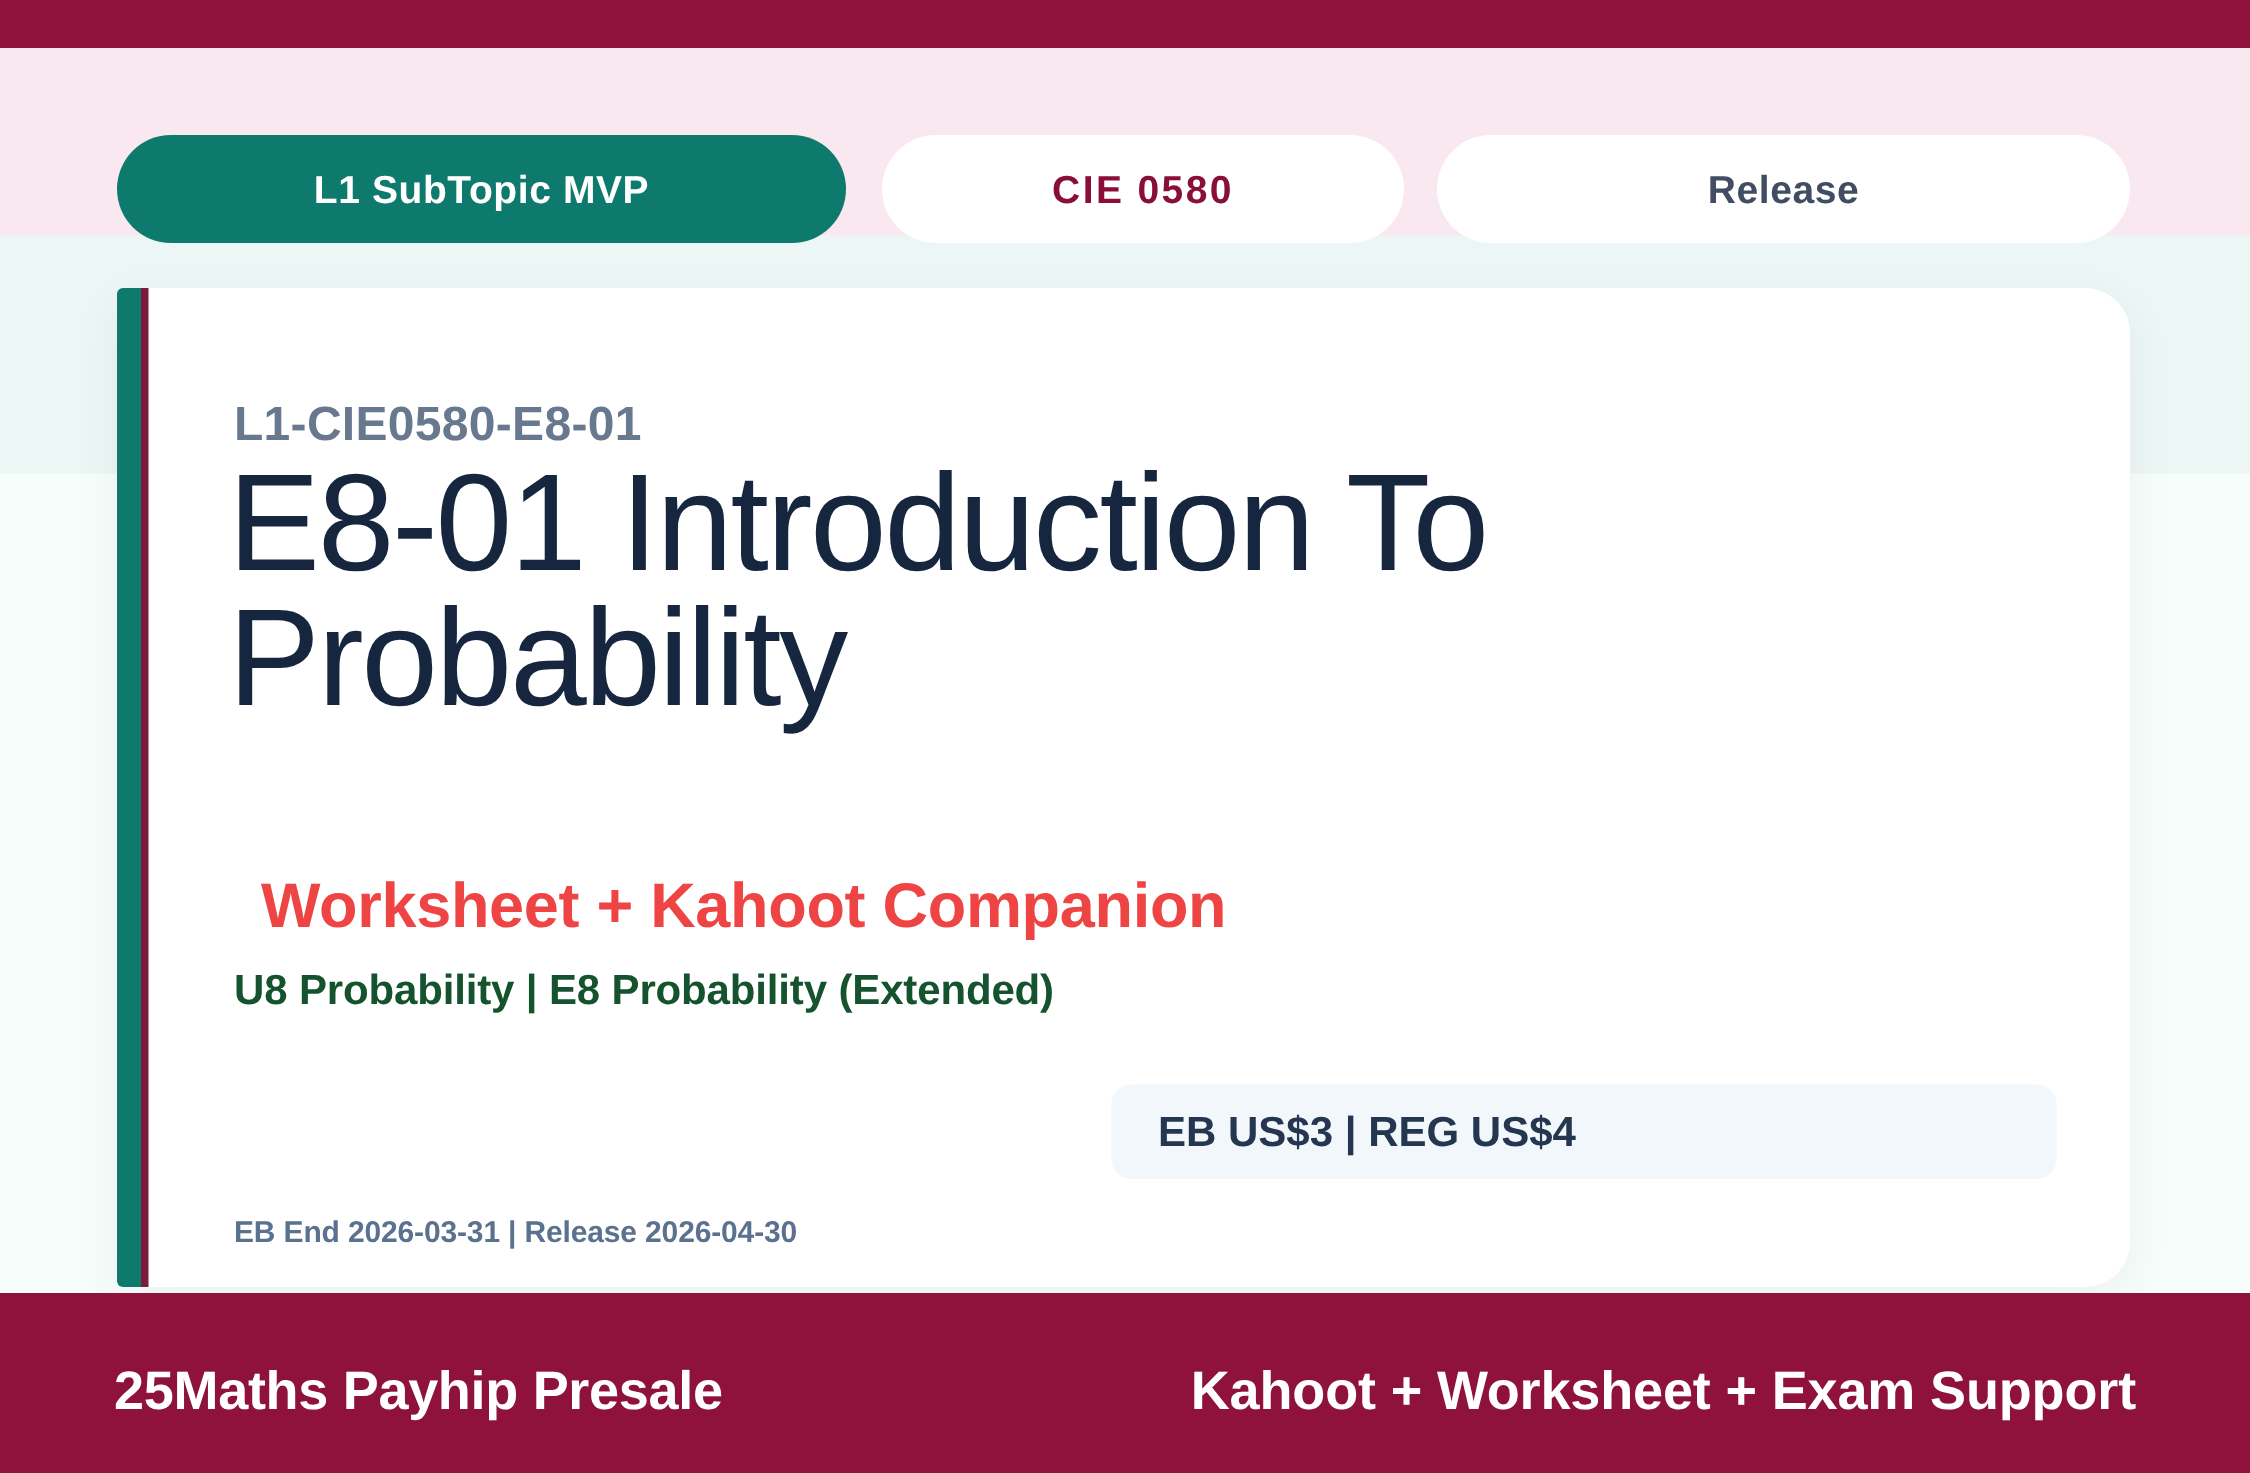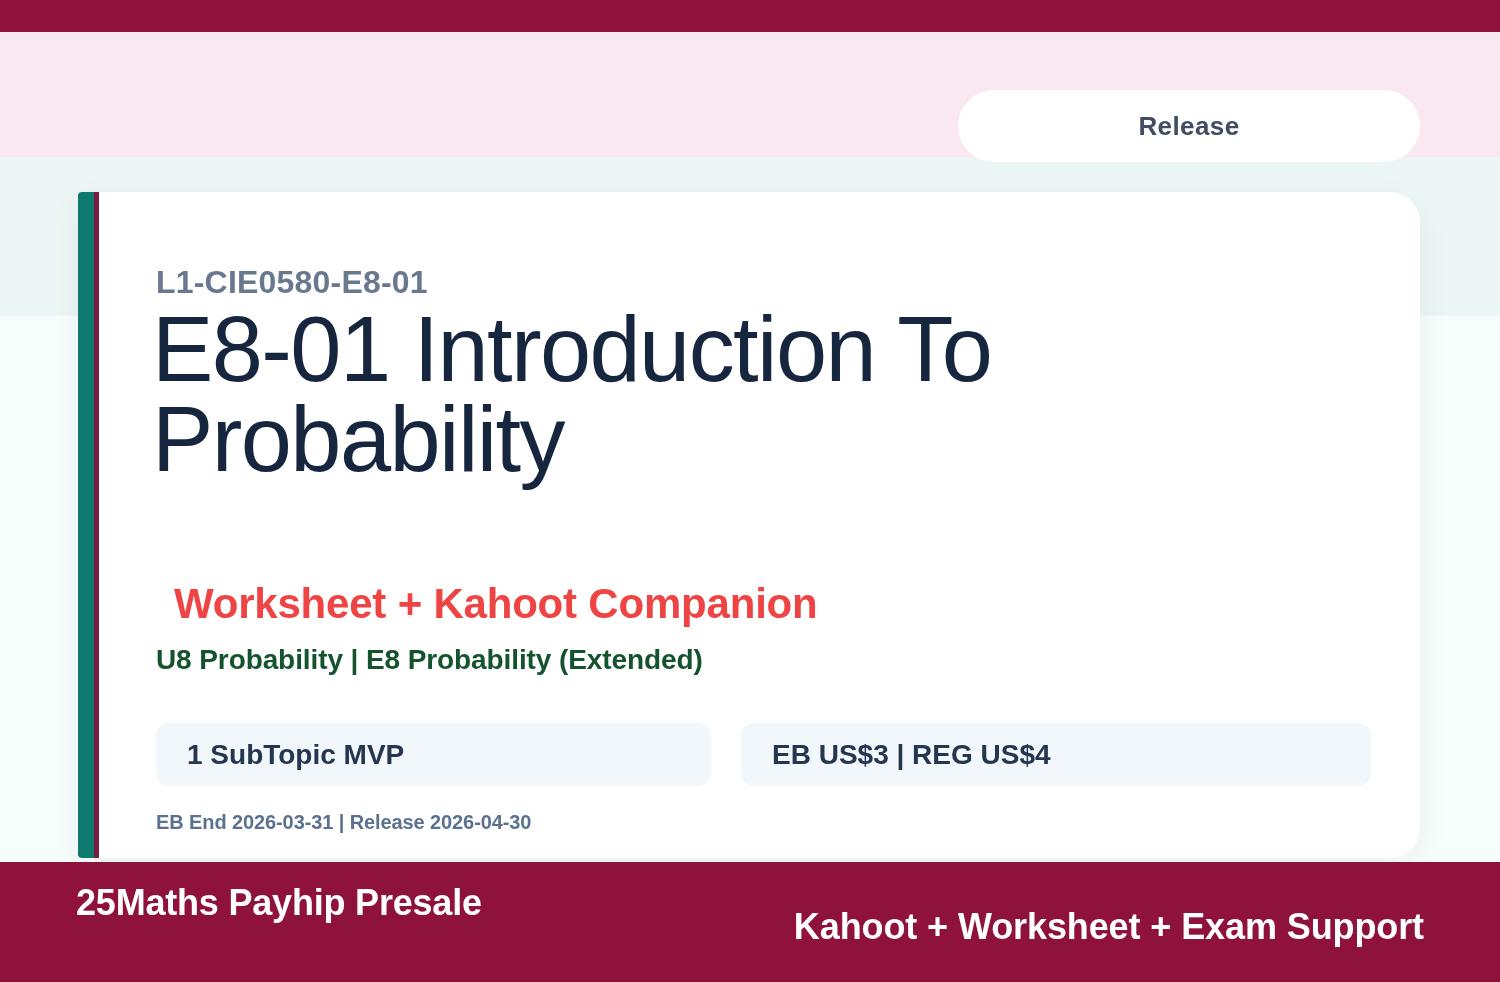--- a/index.html
+++ b/index.html
@@ -205,21 +205,21 @@
     position: absolute;
     left: 0;
     top: 862px;
     width: 1500px;
     height: 120px;
     background: #8E123C;
   }
   .footer-left {
     position: absolute;
     left: 76px;
-    top: 20px;
+    top: 44px;
     font-size: 36px;
     font-weight: bold;
     color: #ffffff;
     letter-spacing: -0.2px;
     white-space: nowrap;
   }
   .footer-right {
     position: absolute;
     right: 76px;
     top: 44px;
@@ -231,39 +231,40 @@
   }
 </style>
 </head>
 <body>
 
 <div class="poster">
 
   <div class="top-rule"></div>
 
   <div class="chip-band">
+    <div class="pill pill-primary">L1 SubTopic MVP</div>
+    <div class="pill pill-white pill-code">CIE 0580</div>
     <div class="pill pill-white pill-tier">Release</div>
   </div>
 
   <div class="card">
     <div class="accent-teal"></div>
     <div class="accent-maroon"></div>
 
     <div class="card-body">
 
       <div class="eyebrow">L1-CIE0580-E8-01</div>
 
       <div class="title">E8-01 Introduction To Probability</div>
 
       <div class="subtitle">Worksheet + Kahoot Companion</div>
 
       <div class="meta-line">U8 Probability | E8 Probability (Extended)</div>
 
       <div class="chips">
-        <div class="info-chip info-chip-a">1 SubTopic MVP</div>
         <div class="info-chip info-chip-b">EB US$3 | REG US$4</div>
       </div>
 
       <div class="dates">EB End 2026-03-31 | Release 2026-04-30</div>
 
     </div>
   </div>
 
   <div class="footer">
     <div class="footer-left">25Maths Payhip Presale</div>

